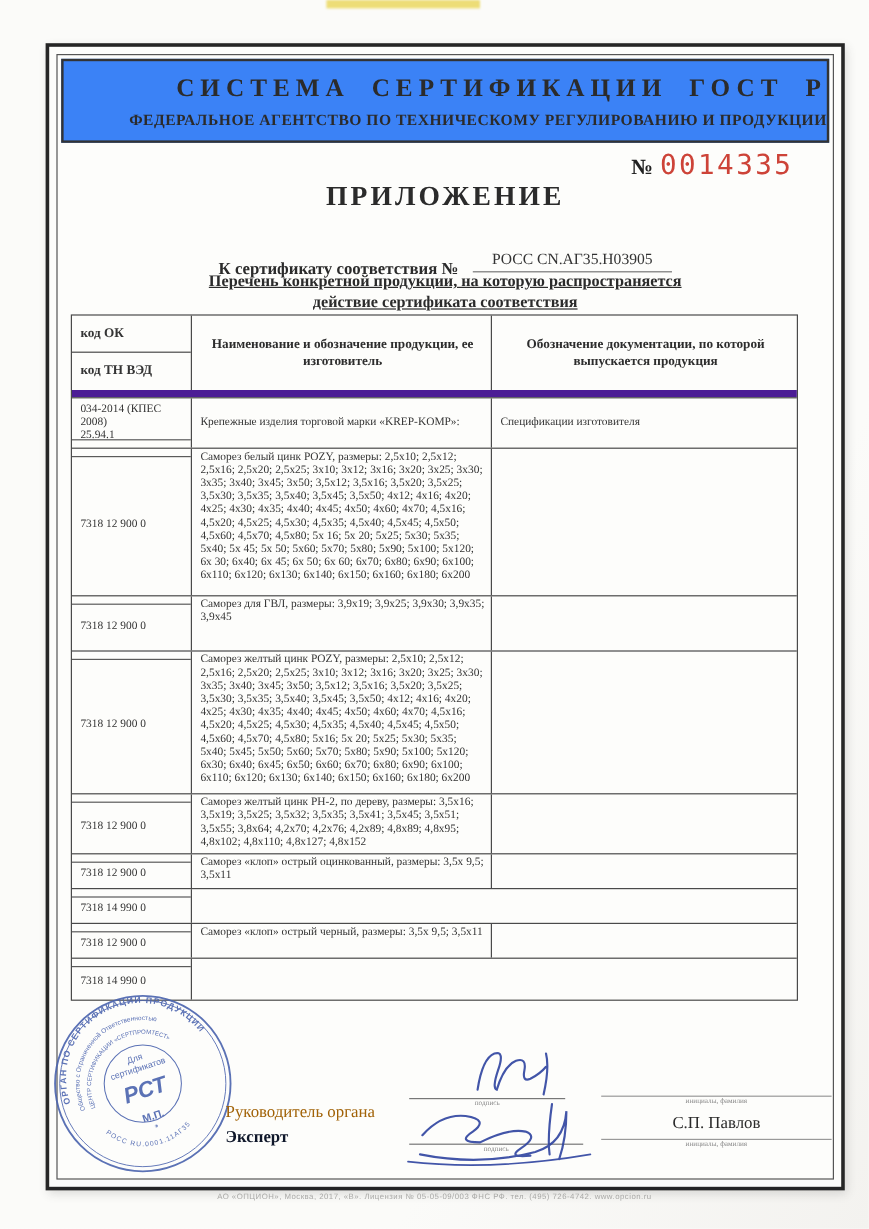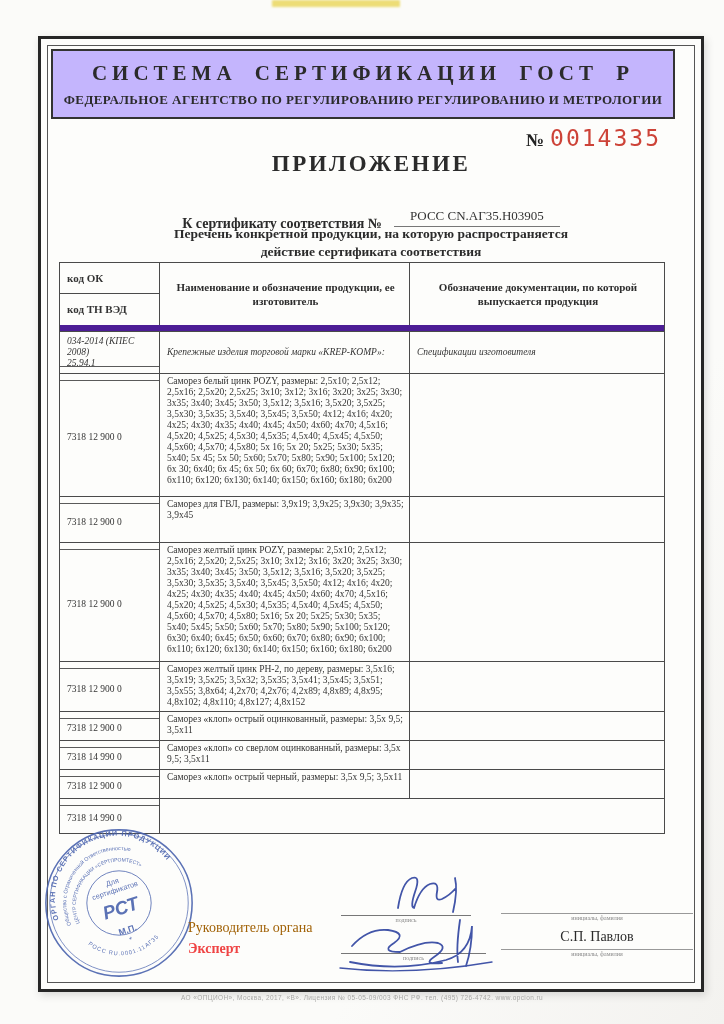--- a/index.html
+++ b/index.html
@@ -8,59 +8,59 @@
     background:linear-gradient(120deg,#fbfbf9 70%,#f3f2ef 100%);
     font-family:"Liberation Serif","DejaVu Serif",serif;color:#222;
   }
   .artifact-yellow{position:absolute;left:272px;top:0;width:128px;height:7px;
     background:#e9d44c;opacity:.75;filter:blur(1px);}
   .page{position:absolute;left:38px;top:36px;width:660px;height:950px;
     border:3px solid #262626;background:#fdfdfb;
     box-shadow:2px 3px 8px rgba(60,60,60,.18);}
   .inner-border{position:absolute;left:6px;top:6px;right:6px;bottom:6px;
     border:1px solid #555;pointer-events:none;}
-  .title-box{position:absolute;left:10px;top:10px;right:26px;height:66px;
-    border:2px solid #333;text-align:center;background:#c4b5fd;}
+  .title-box{position:absolute;left:10px;top:10px;right:10px;height:66px;
+    border:2px solid #333;text-align:right;background:#3b82f6;}
   .title-main{margin-top:10px;font-size:21px;font-weight:bold;letter-spacing:5px;word-spacing:8px;color:#2b2b2b;}
   .title-sub{margin-top:6px;font-size:13px;font-weight:bold;letter-spacing:.4px;color:#2b2b2b;}
   .serial{position:absolute;top:86px;right:40px;white-space:nowrap;}
   .serial-no{font-size:18px;font-weight:bold;color:#222;margin-right:6px;}
   .serial-digits{font-family:"DejaVu Sans Mono",monospace;font-size:23px;color:#cd4338;letter-spacing:2px;}
   .appendix-title{position:absolute;left:0;right:0;top:112px;text-align:center;
     font-size:23px;font-weight:bold;letter-spacing:2.5px;color:#2b2b2b;}
   .cert-line{position:absolute;left:0;right:0;top:152px;text-align:center;white-space:nowrap;}
   .cert-label{font-size:14px;font-weight:bold;color:#2b2b2b;}
   .cert-number{display:inline-block;font-size:13px;color:#333;border-bottom:1px solid #777;
     padding:0 16px 2px;margin-left:8px;transform:translateY(-8px);margin-top:25px;}
   .desc{position:absolute;left:0;right:0;top:186px;text-align:center;
-    font-size:13.5px;font-weight:bold;line-height:18px;color:#2b2b2b;}
+    font-size:13.5px;font-weight:bold;line-height:18px;color:#2b2b2b;text-decoration:underline;}
   
   .ptable{position:absolute;left:18px;top:223px;width:604px;border:1px solid #4a4a4a;background:#fdfdfb;}
   .trow,.thead{display:grid;grid-template-columns:100px 250px 1fr;}
   .thead{min-height:62px;border-bottom:6px solid #4c1d95;}
   .trow{border-top:1px solid #4a4a4a;}
   .trow:first-of-type{border-top:none;}
   .cell{border-right:1px solid #4a4a4a;padding:2px 5px 3px 7px;font-size:9.5px;line-height:11px;color:#343434;}
   .cell:last-child{border-right:none;}
   .hcell{display:flex;align-items:center;justify-content:center;text-align:center;
     font-size:11px;font-weight:bold;line-height:14px;color:#2d2d2d;}
   .hcode{display:block;padding:0;}
   .hcode .half{height:30px;display:flex;align-items:center;padding-left:7px;font-size:11px;font-weight:bold;}
   .hcode .half.top{border-bottom:1px solid #4a4a4a;}
   .code-cell{position:relative;display:flex;align-items:center;padding-top:8px;white-space:nowrap;}
   .code-cell::before{content:"";position:absolute;left:0;right:0;top:6px;border-top:1px solid #5a5a5a;}
   .first-code{position:relative;display:block;padding-top:4px;}
   .first-code::after{content:"";position:absolute;left:0;right:0;bottom:6px;border-top:1px solid #5a5a5a;}
-  .r1{min-height:41px;font-style:italic;} .r2{min-height:122px;} .r3{min-height:45px;} .r4{min-height:118px;}
+  .r1{min-height:41px;} .r2{min-height:122px;} .r3{min-height:45px;} .r4{min-height:118px;}
   .r5{min-height:49px;} .r6{min-height:28px;} .r7{min-height:28px;} .r8{min-height:28px;} .r9{min-height:34px;}
   
   .sig-area{position:absolute;left:0;top:780px;right:0;height:170px;}
   .stamp{position:absolute;left:0;top:6px;width:156px;height:156px;opacity:.9;}
   .role-head{position:absolute;left:147px;top:86px;font-size:14px;font-weight:normal;color:#a16207;margin-top:15px;}
-  .role-expert{position:absolute;left:147px;top:122px;font-size:14px;font-weight:bold;color:#ef4444;}
+  .role-expert{position:absolute;left:147px;top:122px;font-size:14px;font-weight:bold;color:#0f172a;}
   .sigline{position:absolute;border-bottom:1px solid #777;text-align:center;}
   .line1{left:300px;top:96px;width:130px;height:0;}
   .cap1{position:absolute;left:300px;top:98px;width:130px;text-align:center;font-size:6px;color:#8a8a8a;}
   .line2{left:300px;top:134px;width:145px;height:0;}
   .cap2{position:absolute;left:300px;top:136px;width:145px;text-align:center;font-size:6px;color:#8a8a8a;}
   .name1{position:absolute;left:460px;top:74px;width:192px;text-align:center;font-size:14px;color:#2b2b2b;}
   .nline1{position:absolute;left:460px;top:94px;width:192px;border-bottom:1px solid #999;}
   .ncap1{position:absolute;left:460px;top:96px;width:192px;text-align:center;font-size:6px;color:#8a8a8a;}
   .name2{position:absolute;left:460px;top:110px;width:192px;text-align:center;font-size:14px;color:#2b2b2b;}
   .nline2{position:absolute;left:460px;top:130px;width:192px;border-bottom:1px solid #999;}
@@ -72,21 +72,21 @@
 </head>
 <body>
 
 <div class="artifact-yellow"></div>
 
 <div class="page">
   <div class="inner-border"></div>
 
   <div class="title-box">
     <div class="title-main">СИСТЕМА СЕРТИФИКАЦИИ ГОСТ Р</div>
-    <div class="title-sub">ФЕДЕРАЛЬНОЕ АГЕНТСТВО ПО РЕГУЛИРОВАНИЮ РЕГУЛИРОВАНИЮ И МЕТРОЛОГИИ</div>
+    <div class="title-sub">ФЕДЕРАЛЬНОЕ АГЕНТСТВО ПО ТЕХНИЧЕСКОМУ РЕГУЛИРОВАНИЮ И ПРОДУКЦИИ</div>
   </div>
 
   <div class="serial">
     <span class="serial-no">№</span><span class="serial-digits">0014335</span>
   </div>
 
   <div class="appendix-title">ПРИЛОЖЕНИЕ</div>
 
   <div class="cert-line">
     <span class="cert-label">К сертификату соответствия №</span>
@@ -142,21 +142,20 @@
     </div>
 
     <div class="trow r6">
       <div class="cell code-cell">7318 12 900 0</div>
       <div class="cell">Саморез «клоп» острый оцинкованный, размеры: 3,5x 9,5; 3,5x11</div>
       <div class="cell"></div>
     </div>
 
     <div class="trow r7">
       <div class="cell code-cell">7318 14 990 0</div>
-      <div class="cell">Саморез «клоп» со сверлом оцинкованный, размеры: 3,5x 9,5; 3,5x11</div>
       <div class="cell"></div>
     </div>
 
     <div class="trow r8">
       <div class="cell code-cell">7318 12 900 0</div>
       <div class="cell">Саморез «клоп» острый черный, размеры: 3,5x 9,5; 3,5x11</div>
       <div class="cell"></div>
     </div>
 
     <div class="trow r9">

